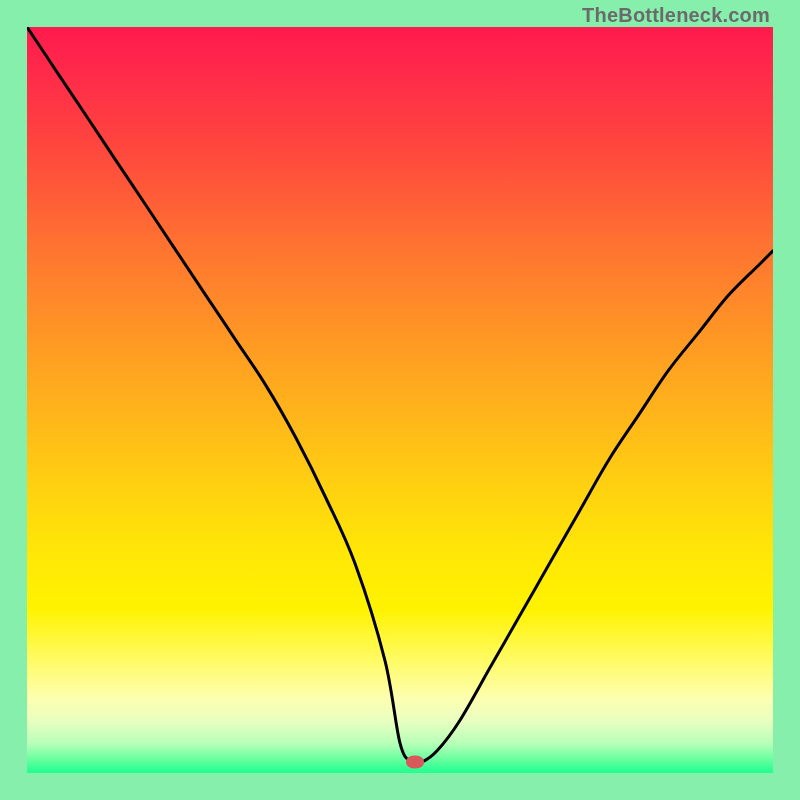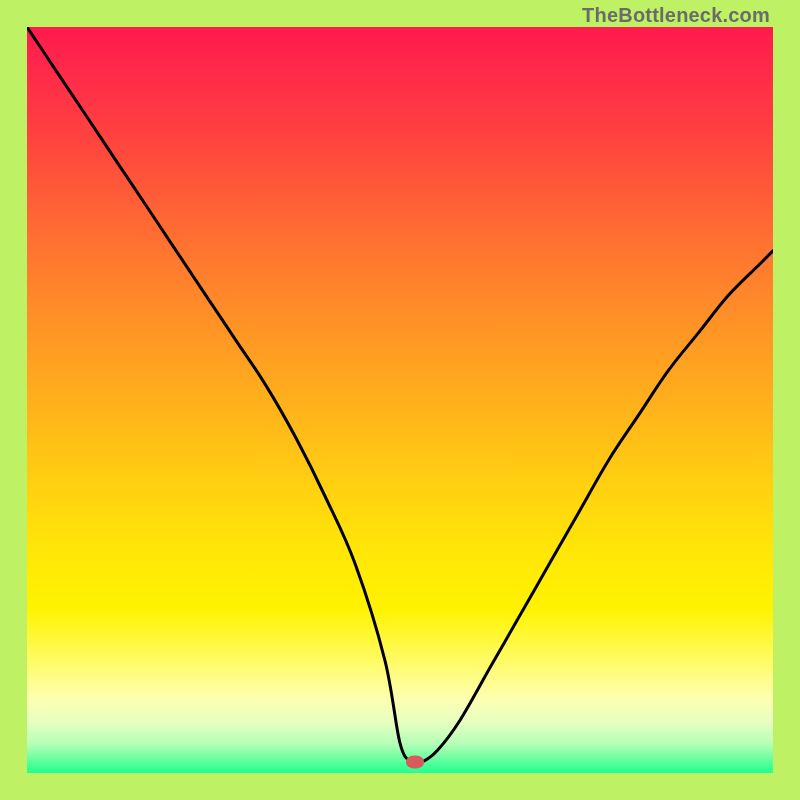--- a/index.html
+++ b/index.html
@@ -9,21 +9,21 @@
     height: 800px;
     background: #000;
     overflow: hidden;
   }
   .frame {
     position: absolute;
     left: 0;
     top: 0;
     width: 800px;
     height: 800px;
-    background: #bef264;
+    background: #86efac;
   }
   .plot {
     position: absolute;
     left: 27px;
     top: 27px;
     width: 746px;
     height: 746px;
     overflow: hidden;
   }
   .gradient {

